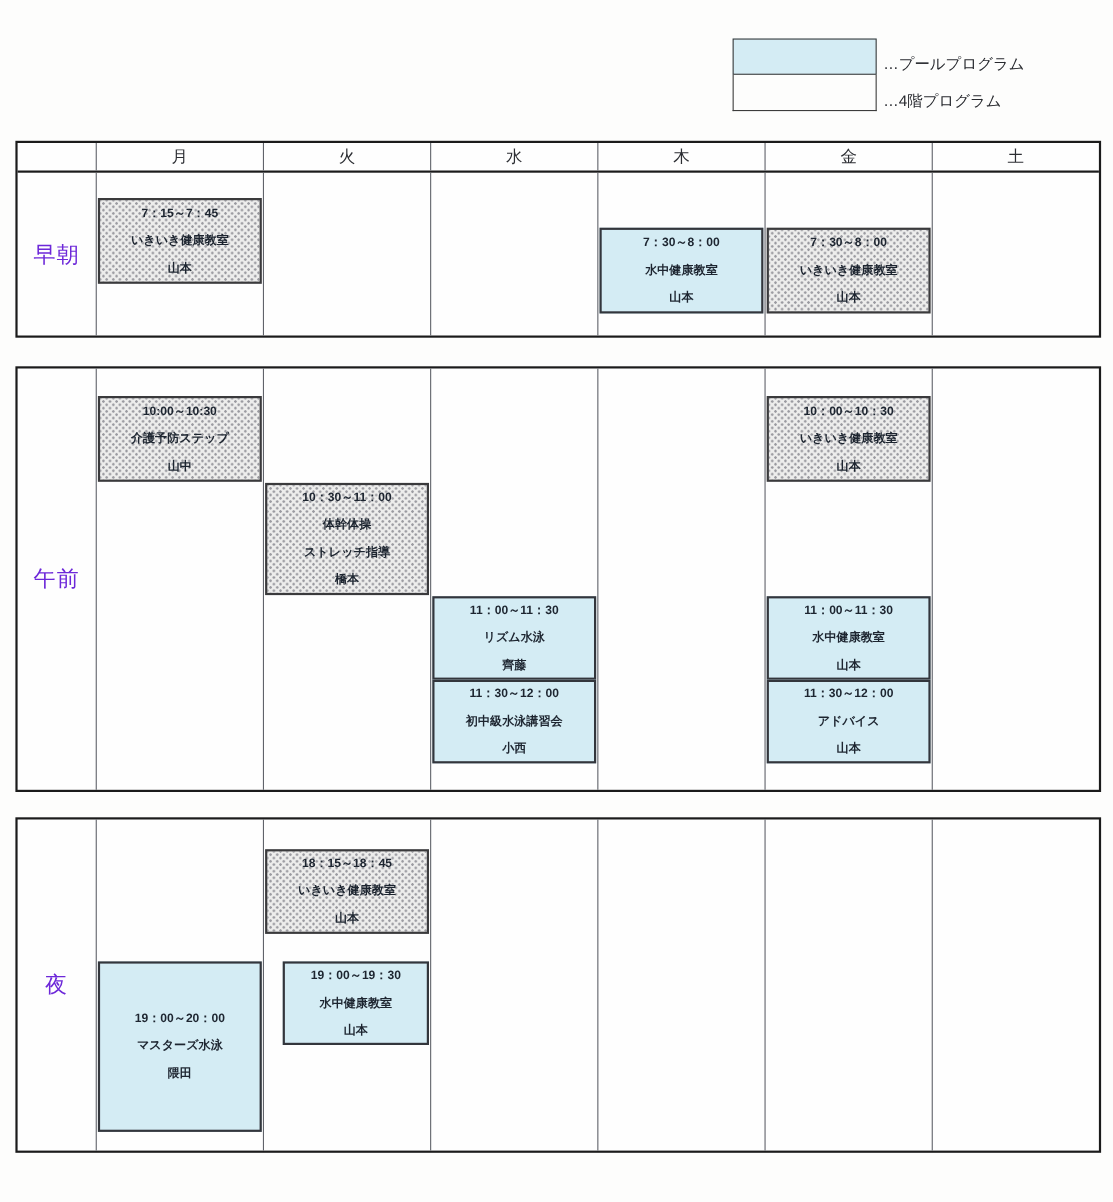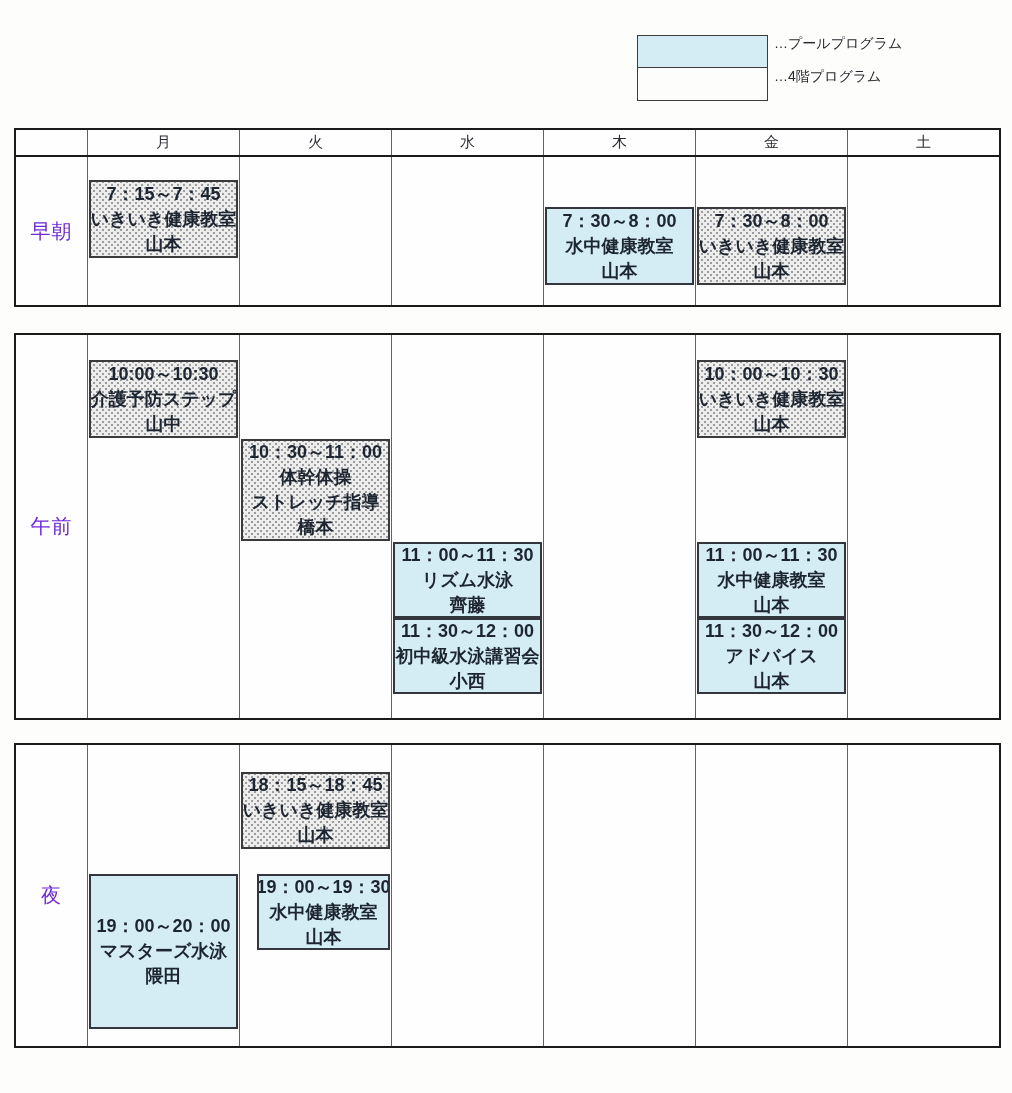--- a/index.html
+++ b/index.html
@@ -8,21 +8,21 @@
     background:#fdfdfc;overflow:hidden;
     font-family:"Liberation Sans",sans-serif;color:#25282e;
   }
   .title{
     position:absolute;left:58px;top:42px;margin:0;
     font-size:30px;font-weight:500;letter-spacing:1px;color:#3d3f46;
     white-space:nowrap;
   }
   
   .legend{position:absolute;left:637px;top:35px;}
-  .legend-row{display:flex;align-items:flex-start;height:33px;}
+  .legend-row{display:flex;align-items:flex-end;height:33px;margin-left:29px;}
   .swatch{width:131px;height:33px;box-sizing:border-box;border:1px solid #3c3c3c;}
   .legend-row + .legend-row .swatch{border-top:none;}
   .swatch.pool{background:#d4ecf4;}
   .legend-label{margin-left:6px;font-size:14px;color:#27292e;white-space:nowrap;}
   
   .tbl{
     position:absolute;left:14px;width:987px;box-sizing:border-box;
     border:2px solid #1b1b1b;background:#fefefe;
     display:flex;flex-direction:column;
   }
@@ -39,21 +39,21 @@
   .brow{flex:1 1 auto;display:grid;grid-template-columns:71px repeat(6,1fr);}
   .col{border-left:1px solid #60636a;box-sizing:border-box;position:relative;}
   .label-col{
     border-left:none;display:flex;align-items:center;justify-content:center;
     font-size:20px;letter-spacing:1px;color:#6d28d9;
   }
   
   .evt{
     position:absolute;left:1px;right:1px;box-sizing:border-box;
     display:flex;flex-direction:column;align-items:center;justify-content:center;
-    text-align:center;font-size:18px;font-weight:600;line-height:25px;
+    text-align:center;font-size:11px;font-weight:600;line-height:25px;
     color:#1d2530;border:2px solid #33363c;overflow:hidden;white-space:nowrap;
   }
   .evt.pool{background:#d4ecf4;}
   .evt.floor4{
     background-color:#ededec;
     background-image:
       radial-gradient(#9a9aa0 1px, transparent 1.3px),
       radial-gradient(#9a9aa0 1px, transparent 1.3px);
     background-size:6px 6px;
     background-position:0 0,3px 3px;

